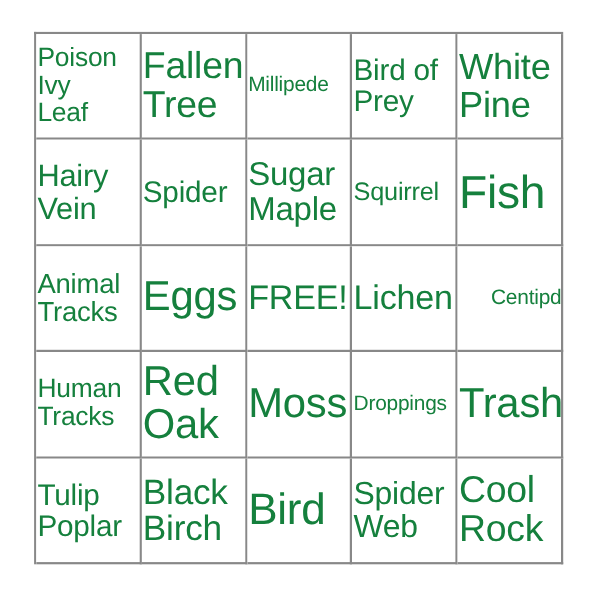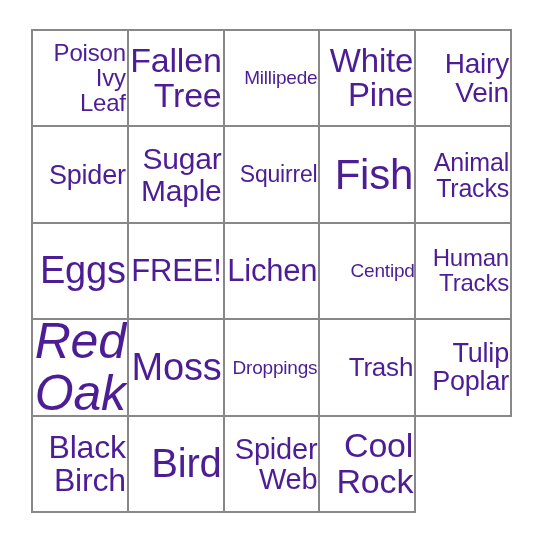--- a/index.html
+++ b/index.html
@@ -36,22 +36,22 @@
     border-right: 2px solid #888888;
     border-bottom: 2px solid #888888;
     display: flex;
     align-items: center;
     justify-content: center;
     overflow: hidden;
     background: #ffffff;
   }
 
   .cell-text {
-    color: #4c1d95;
-    text-align: right;
+    color: #15803d;
+    text-align: left;
     line-height: 1.04;
     font-weight: 400;
     letter-spacing: -0.2px;
     width: 100%;
     padding: 0 1px;
     box-sizing: border-box;
     white-space: pre-line;
   }
 </style>
 </head>
@@ -62,20 +62,24 @@
       <div class="cell-text" style="font-size: 24px;">Poison
 Ivy
 Leaf</div>
     </div>
     <div class="bingo-cell">
       <div class="cell-text" style="font-size: 34px;">Fallen
 Tree</div>
     </div>
     <div class="bingo-cell">
       <div class="cell-text" style="font-size: 19px;">Millipede</div>
+    </div>
+    <div class="bingo-cell">
+      <div class="cell-text" style="font-size: 27px;">Bird of
+Prey</div>
     </div>
     <div class="bingo-cell">
       <div class="cell-text" style="font-size: 33px;">White
 Pine</div>
     </div>
     <div class="bingo-cell">
       <div class="cell-text" style="font-size: 28px;">Hairy
 Vein</div>
     </div>
     <div class="bingo-cell">
@@ -105,31 +109,31 @@
       <div class="cell-text" style="font-size: 31px;">Lichen</div>
     </div>
     <div class="bingo-cell">
       <div class="cell-text" style="font-size: 19px; margin-left: 41px;">Centipde</div>
     </div>
     <div class="bingo-cell">
       <div class="cell-text" style="font-size: 24px;">Human
 Tracks</div>
     </div>
     <div class="bingo-cell">
-      <div class="cell-text" style="font-size: 50px; font-style: italic;">Red
+      <div class="cell-text" style="font-size: 38px;">Red
 Oak</div>
     </div>
     <div class="bingo-cell">
       <div class="cell-text" style="font-size: 38px;">Moss</div>
     </div>
     <div class="bingo-cell">
       <div class="cell-text" style="font-size: 19px;">Droppings</div>
     </div>
     <div class="bingo-cell">
-      <div class="cell-text" style="font-size: 26px;">Trash</div>
+      <div class="cell-text" style="font-size: 38px;">Trash</div>
     </div>
     <div class="bingo-cell">
       <div class="cell-text" style="font-size: 27px;">Tulip
 Poplar</div>
     </div>
     <div class="bingo-cell">
       <div class="cell-text" style="font-size: 32px;">Black
 Birch</div>
     </div>
     <div class="bingo-cell">

